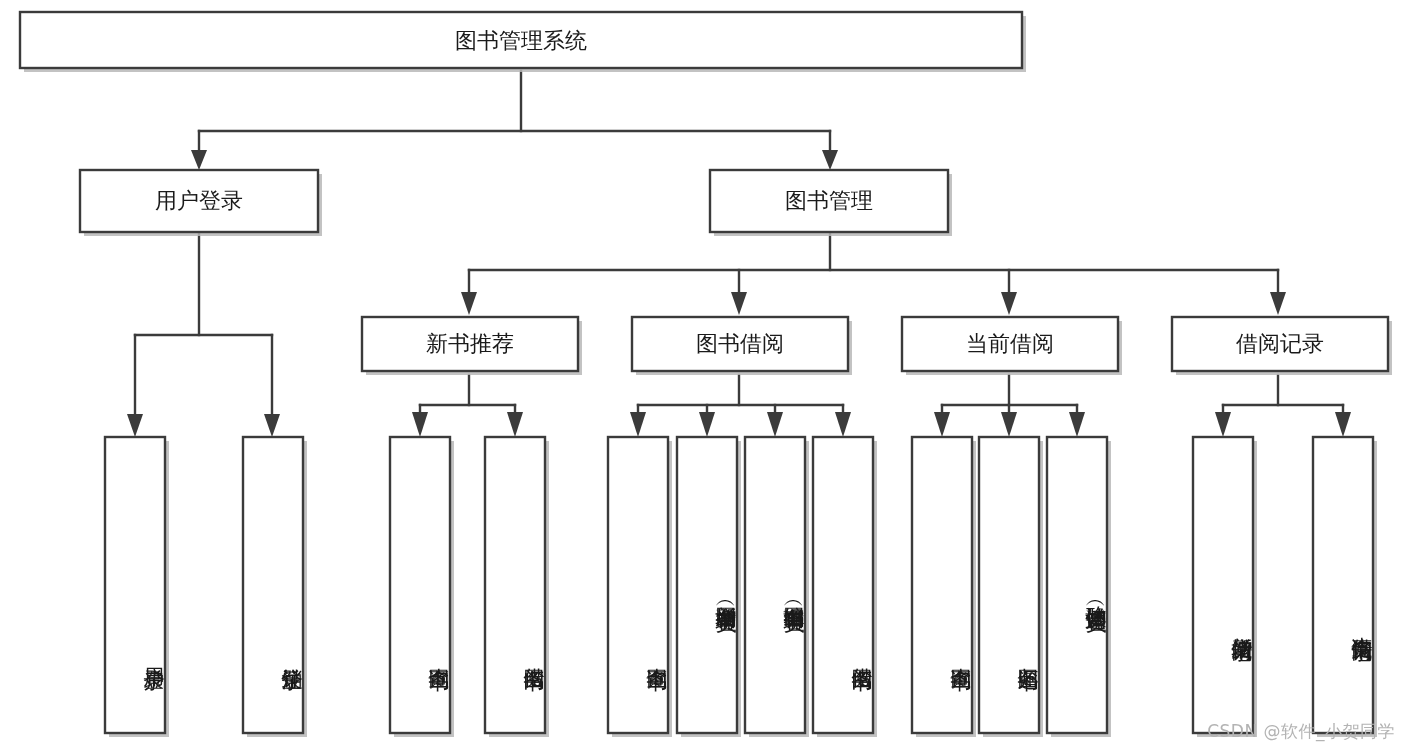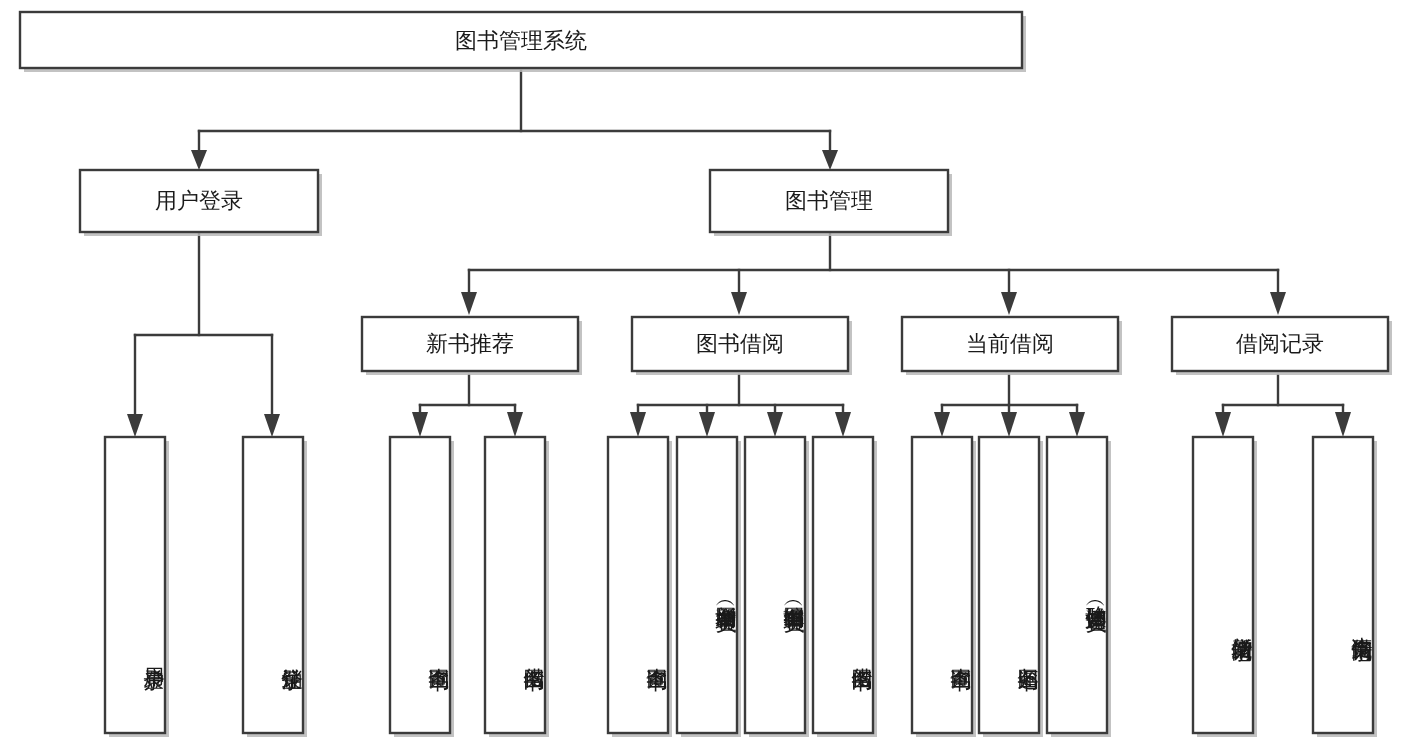--- a/index.html
+++ b/index.html
@@ -240,13 +240,14 @@
   <div class="leaf-label-wrap" style="left:912px; top:437px; width:60px; height:296px; padding-top:68px;">查询图书</div>
 
   <div class="leaf-label-wrap" style="left:979px; top:437px; width:60px; height:296px; padding-top:68px;">归还图书</div>
 
   <div class="leaf-label-wrap" style="left:1047px; top:437px; width:60px; height:296px; padding-top:8px;">确认归还（管理员）</div>
 
   <div class="leaf-label-wrap" style="left:1193px; top:437px; width:60px; height:296px; padding-top:38px;">新增借阅记录</div>
 
   <div class="leaf-label-wrap" style="left:1313px; top:437px; width:60px; height:296px; padding-top:38px;">查询借阅记录</div>
 
+  <div class="watermark">CSDN @软件_小贺同学</div>
 </div>
 
 </body></html>

